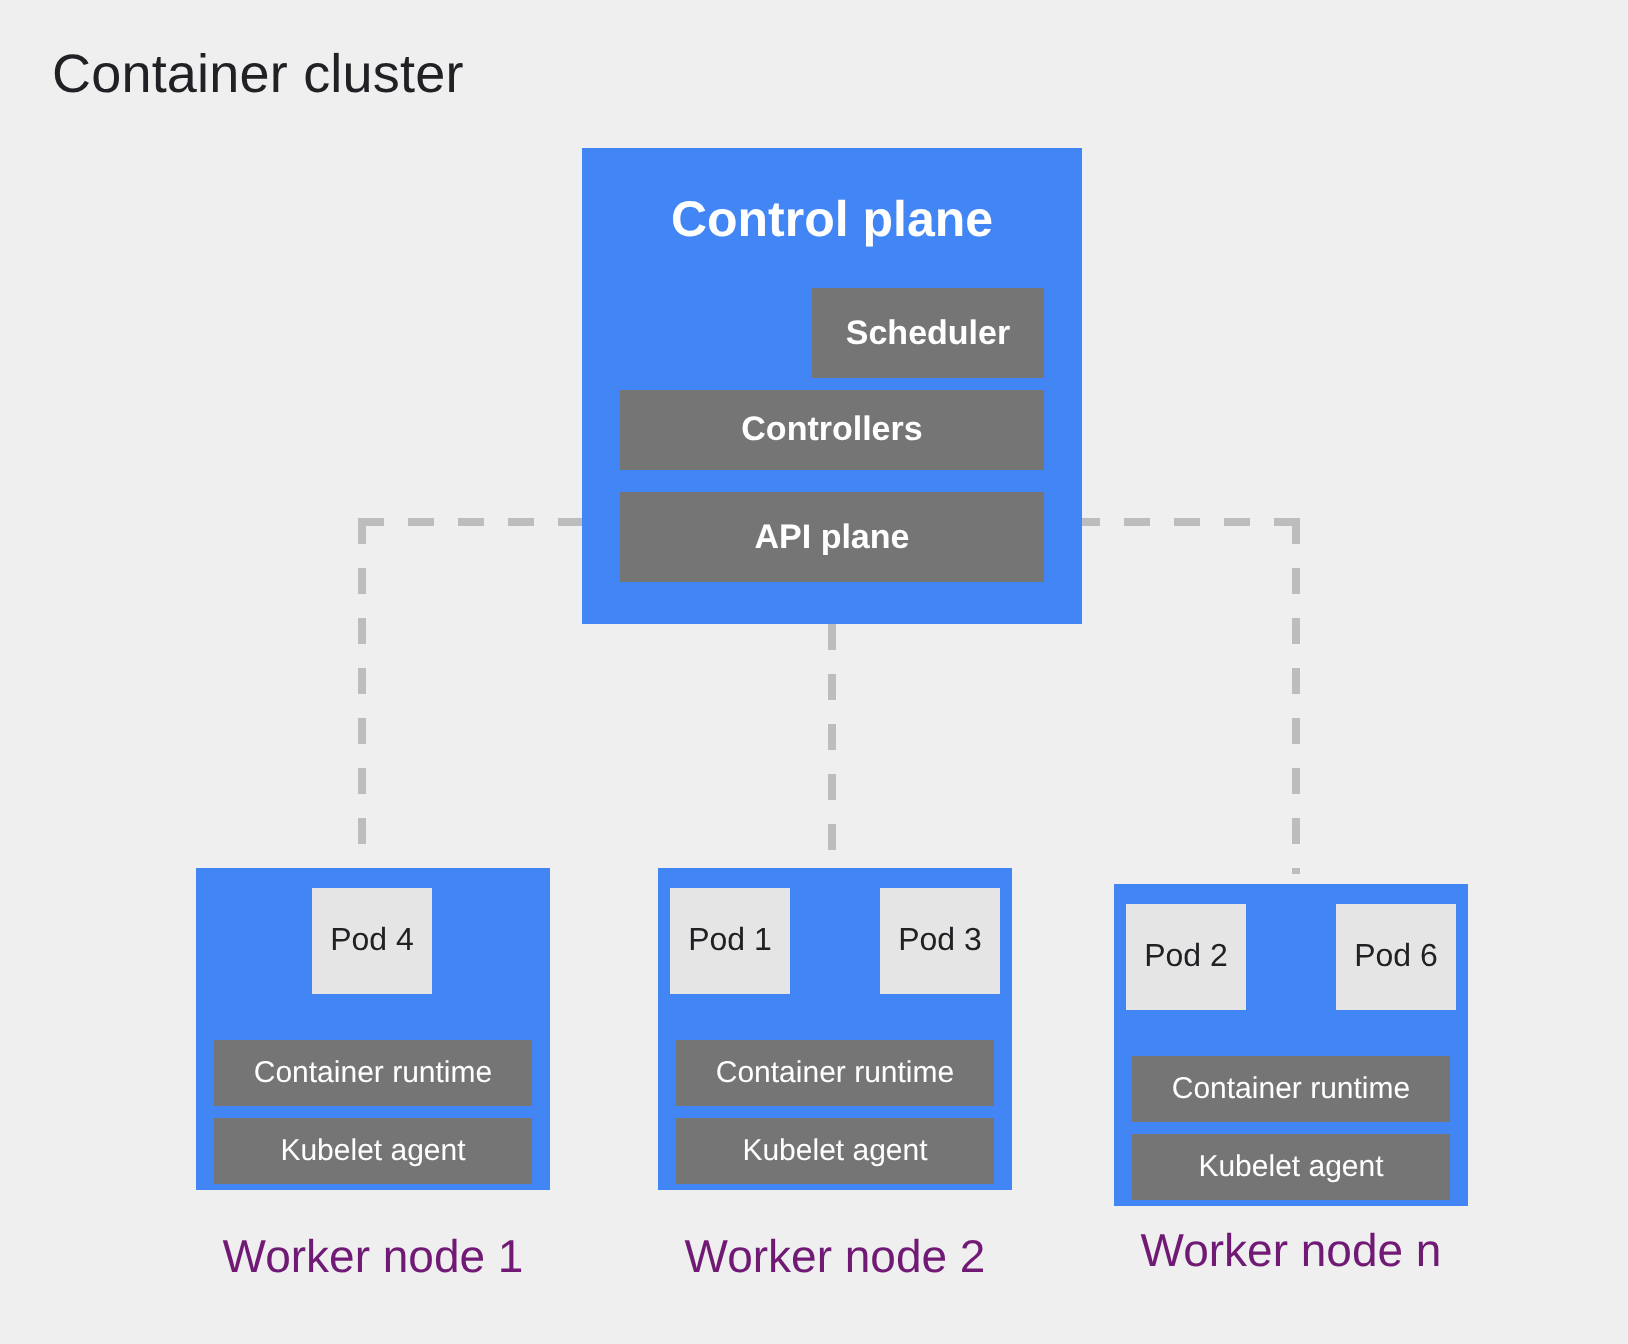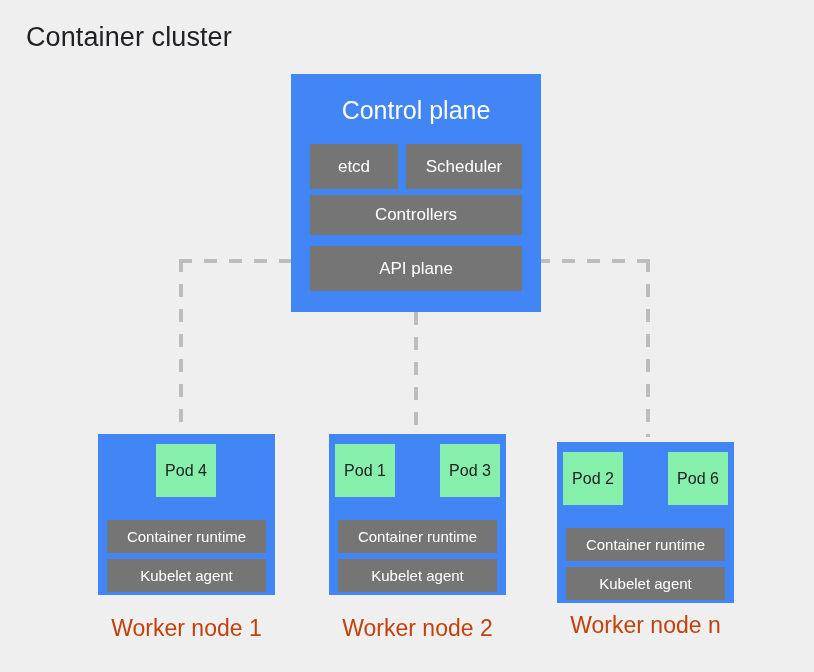--- a/index.html
+++ b/index.html
@@ -42,36 +42,37 @@
     color: #FFFFFF;
     box-sizing: border-box;
     display: flex;
     align-items: center;
     justify-content: center;
     font-size: 17px;
     white-space: nowrap;
   }
   .pod-box {
     position: absolute;
-    background: #86efac;
+    background: #e5e5e5;
     color: #202124;
     box-sizing: border-box;
     display: flex;
     align-items: center;
     justify-content: center;
     font-size: 16px;
     white-space: nowrap;
   }
 
   
   #control-plane {
     left: 291px;
     top: 74px;
     width: 250px;
     height: 238px;
+    font-weight: bold;
   }
   .cp-title {
     position: absolute;
     left: 0;
     top: 22px;
     width: 250px;
     text-align: center;
     color: #FFFFFF;
     font-size: 25px;
     white-space: nowrap;
@@ -89,21 +90,21 @@
 
   .wn-runtime { left: 9px; top: 86px;  width: 159px; height: 33px; font-size: 15px; }
   .wn-kubelet { left: 9px; top: 125px; width: 159px; height: 33px; font-size: 15px; }
 
   .pod-single { left: 58px;  top: 10px; width: 60px; height: 53px; }
   .pod-left   { left: 6px;   top: 10px; width: 60px; height: 53px; }
   .pod-right  { left: 111px; top: 10px; width: 60px; height: 53px; }
 
   .node-label {
     position: absolute;
-    color: #c2410c;
+    color: #701a75;
     font-size: 23px;
     white-space: nowrap;
     text-align: center;
   }
   #label-1 { left: 98px;  top: 615px; width: 177px; }
   #label-2 { left: 329px; top: 615px; width: 177px; }
   #label-3 { left: 557px; top: 612px; width: 177px; }
 
   
   .dash-h {
@@ -136,21 +137,20 @@
   <div class="page-title">Container cluster</div>
 
   <div class="dash-h" id="conn-left-h"></div>
   <div class="dash-v" id="conn-left-v"></div>
   <div class="dash-v" id="conn-mid-v"></div>
   <div class="dash-h" id="conn-right-h"></div>
   <div class="dash-v" id="conn-right-v"></div>
 
   <div class="blue-box" id="control-plane">
     <div class="cp-title">Control plane</div>
-    <div class="gray-bar" id="cp-etcd">etcd</div>
     <div class="gray-bar" id="cp-scheduler">Scheduler</div>
     <div class="gray-bar" id="cp-controllers">Controllers</div>
     <div class="gray-bar" id="cp-apiserver">API plane</div>
   </div>
 
   <div class="blue-box worker-node" id="worker-1">
     <div class="pod-box pod-single">Pod 4</div>
     <div class="gray-bar wn-runtime">Container runtime</div>
     <div class="gray-bar wn-kubelet">Kubelet agent</div>
   </div>

